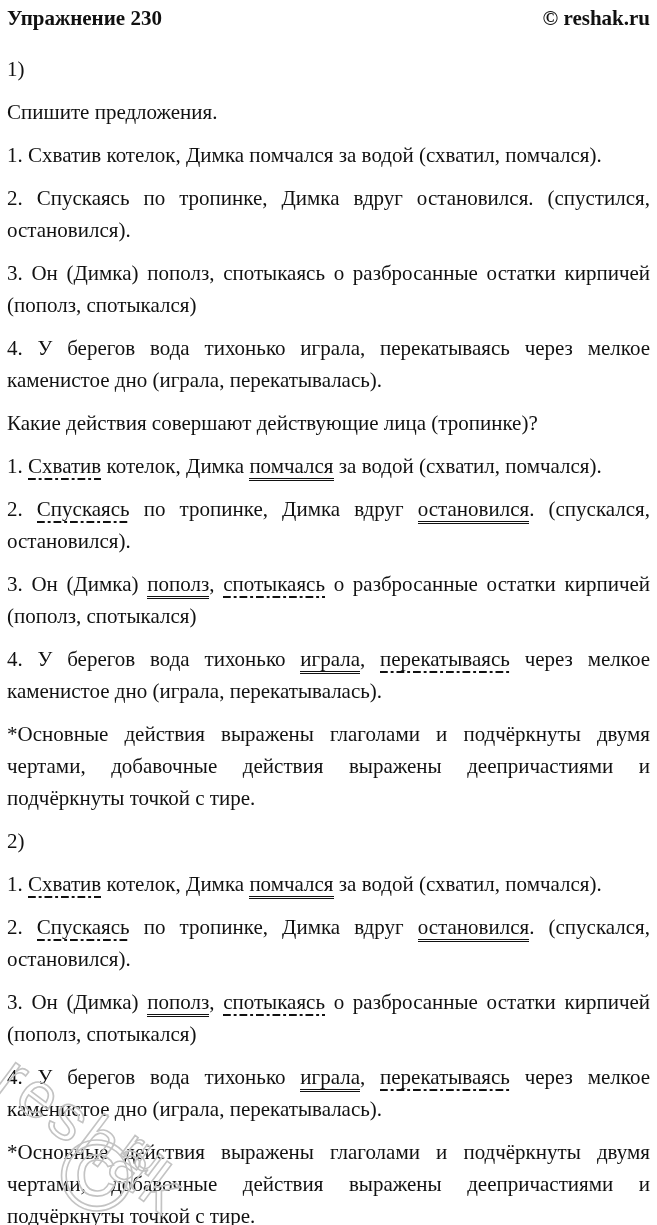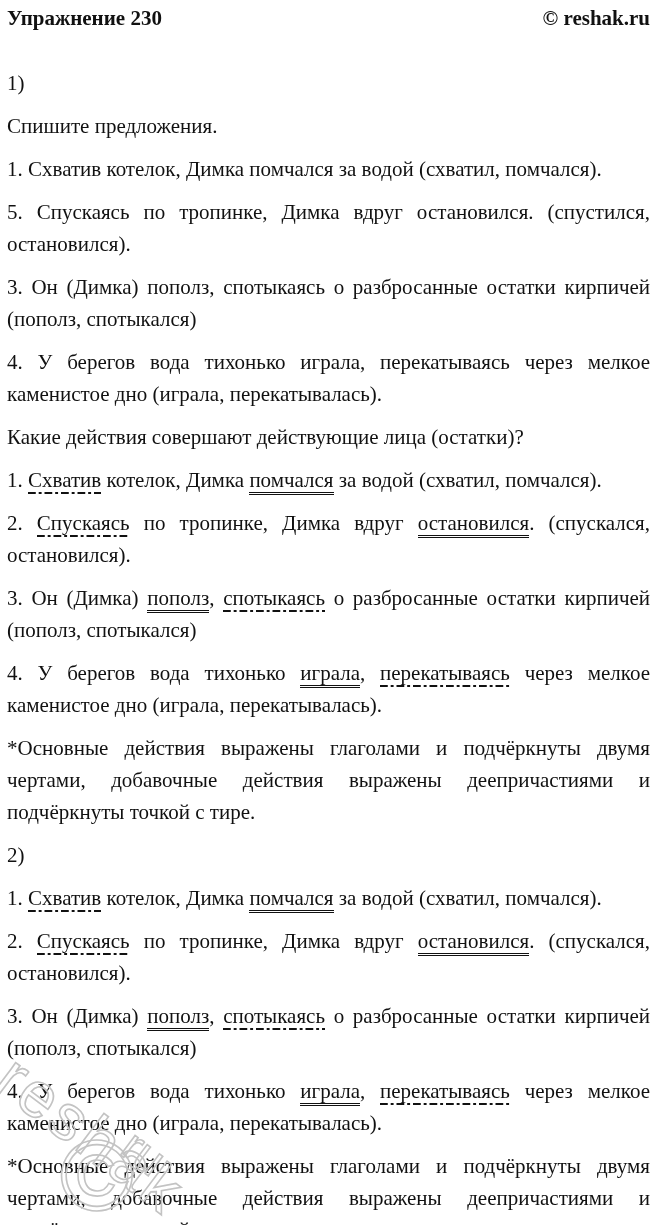--- a/index.html
+++ b/index.html
@@ -16,21 +16,21 @@
     padding: 5px 7px 0 7px;
     width: 657px; height: 1225px;
     box-sizing: border-box;
   }
   .doc-header {
     display: flex;
     justify-content: space-between;
     align-items: flex-start;
     font-size: 21px;
     line-height: 26px;
-    margin-bottom: 36px;
+    margin-bottom: 22px;
   }
   .doc-title { font-weight: bold; }
   .copyright { font-weight: bold; }
   p.line {
     font-size: 21px;
     line-height: 32px;
     margin: 0 0 11px 0;
     text-align: justify;
   }
   p.single { text-align: left; }
@@ -60,25 +60,25 @@
   <div class="doc-header">
     <span class="doc-title">Упражнение 230</span>
     <span class="copyright">© reshak.ru</span>
   </div>
 
   <p class="line single">1)</p>
 
   <p class="line single italic">Спишите предложения.</p>
 
   <p class="line">1. Схватив котелок, Димка помчался за водой (схватил, помчался).</p>
-  <p class="line">5. Спускаясь по тропинке, Димка вдруг остановился. (спустился, остановился).</p>
+  <p class="line">2. Спускаясь по тропинке, Димка вдруг остановился. (спустился, остановился).</p>
   <p class="line">3. Он (Димка) пополз, спотыкаясь о разбросанные остатки кирпичей (пополз, спотыкался)</p>
   <p class="line">4. У берегов вода тихонько играла, перекатываясь через мелкое каменистое дно (играла, перекатывалась).</p>
 
-  <p class="line single italic">Какие действия совершают действующие лица (остатки)?</p>
+  <p class="line single italic">Какие действия совершают действующие лица (тропинке)?</p>
 
   <p class="line"><span>1. </span><span class="u-dashdot">Схватив</span><span> котелок, Димка </span><span class="u-double">помчался</span><span> за водой (схватил, помчался).</span></p>
   <p class="line"><span>2. </span><span class="u-dashdot">Спускаясь</span><span> по тропинке, Димка вдруг </span><span class="u-double">остановился</span><span>. (спускался, остановился).</span></p>
   <p class="line"><span>3. Он (Димка) </span><span class="u-double">пополз</span><span>, </span><span class="u-dashdot">спотыкаясь</span><span> о разбросанные остатки кирпичей (пополз, спотыкался)</span></p>
   <p class="line"><span>4. У берегов вода тихонько </span><span class="u-double">играла</span><span>, </span><span class="u-dashdot">перекатываясь</span><span> через мелкое каменистое дно (играла, перекатывалась).</span></p>
 
   <p class="line">*Основные действия выражены глаголами и подчёркнуты двумя чертами, добавочные действия выражены деепричастиями и подчёркнуты точкой с тире.</p>
 
   <p class="line single">2)</p>
 

